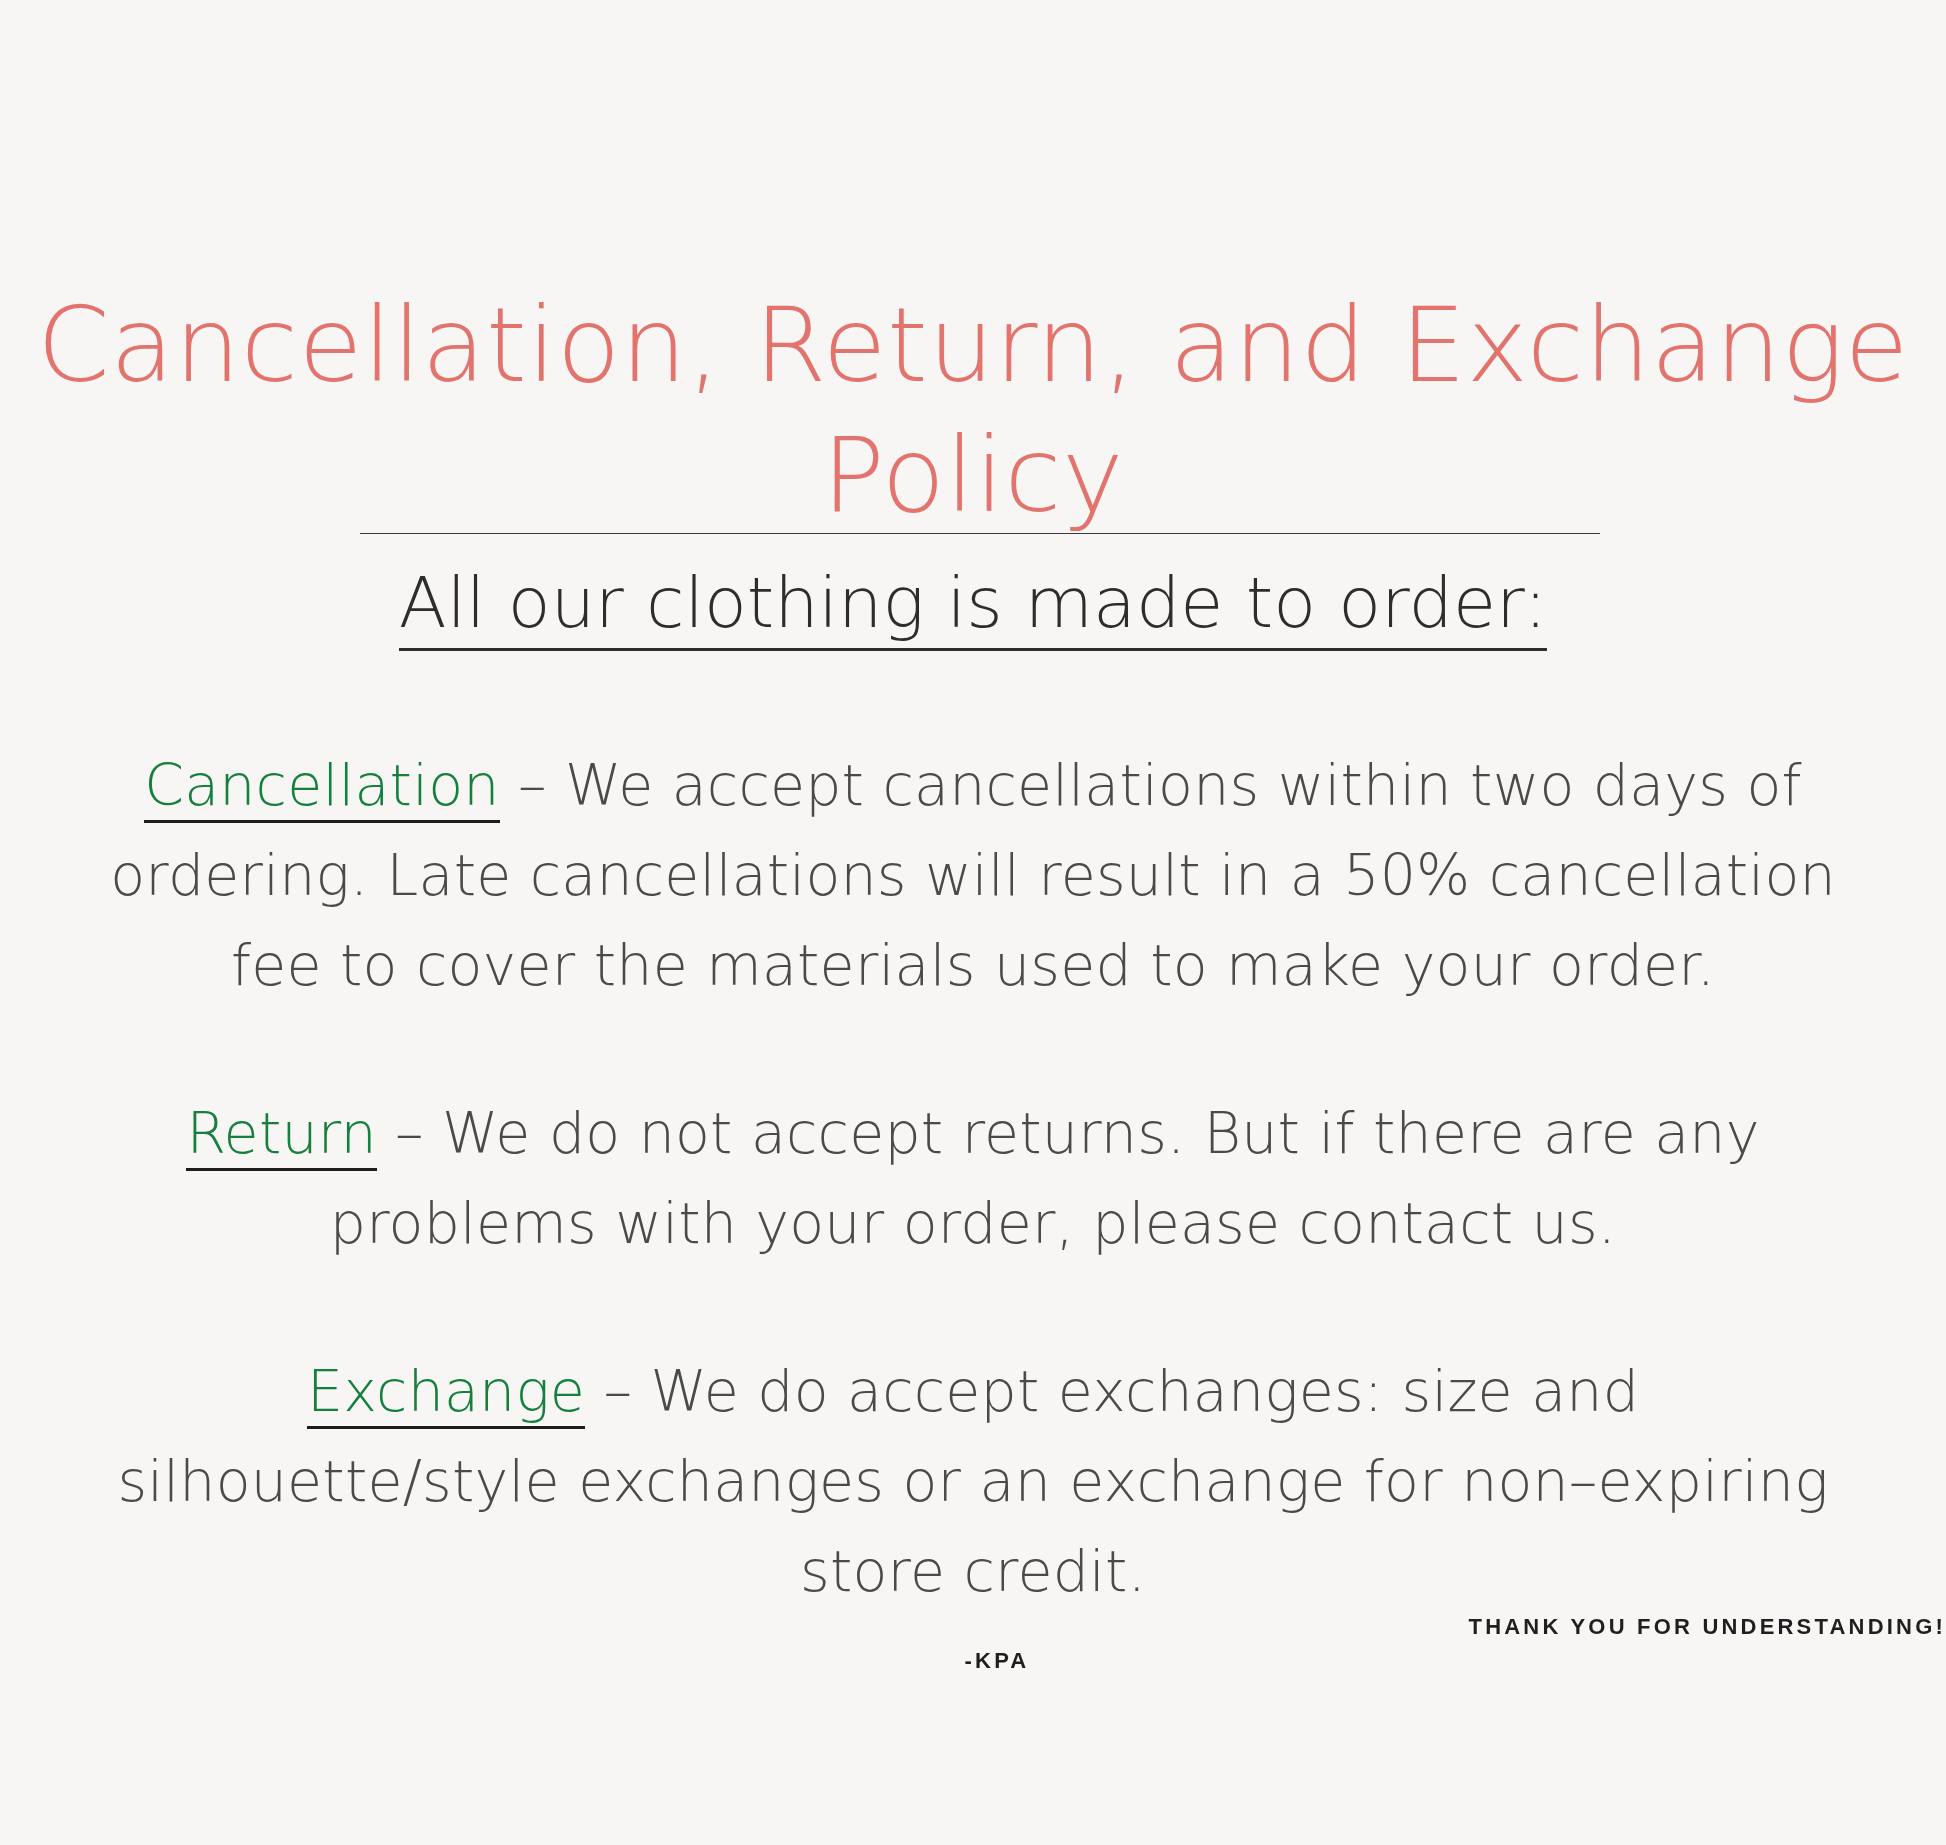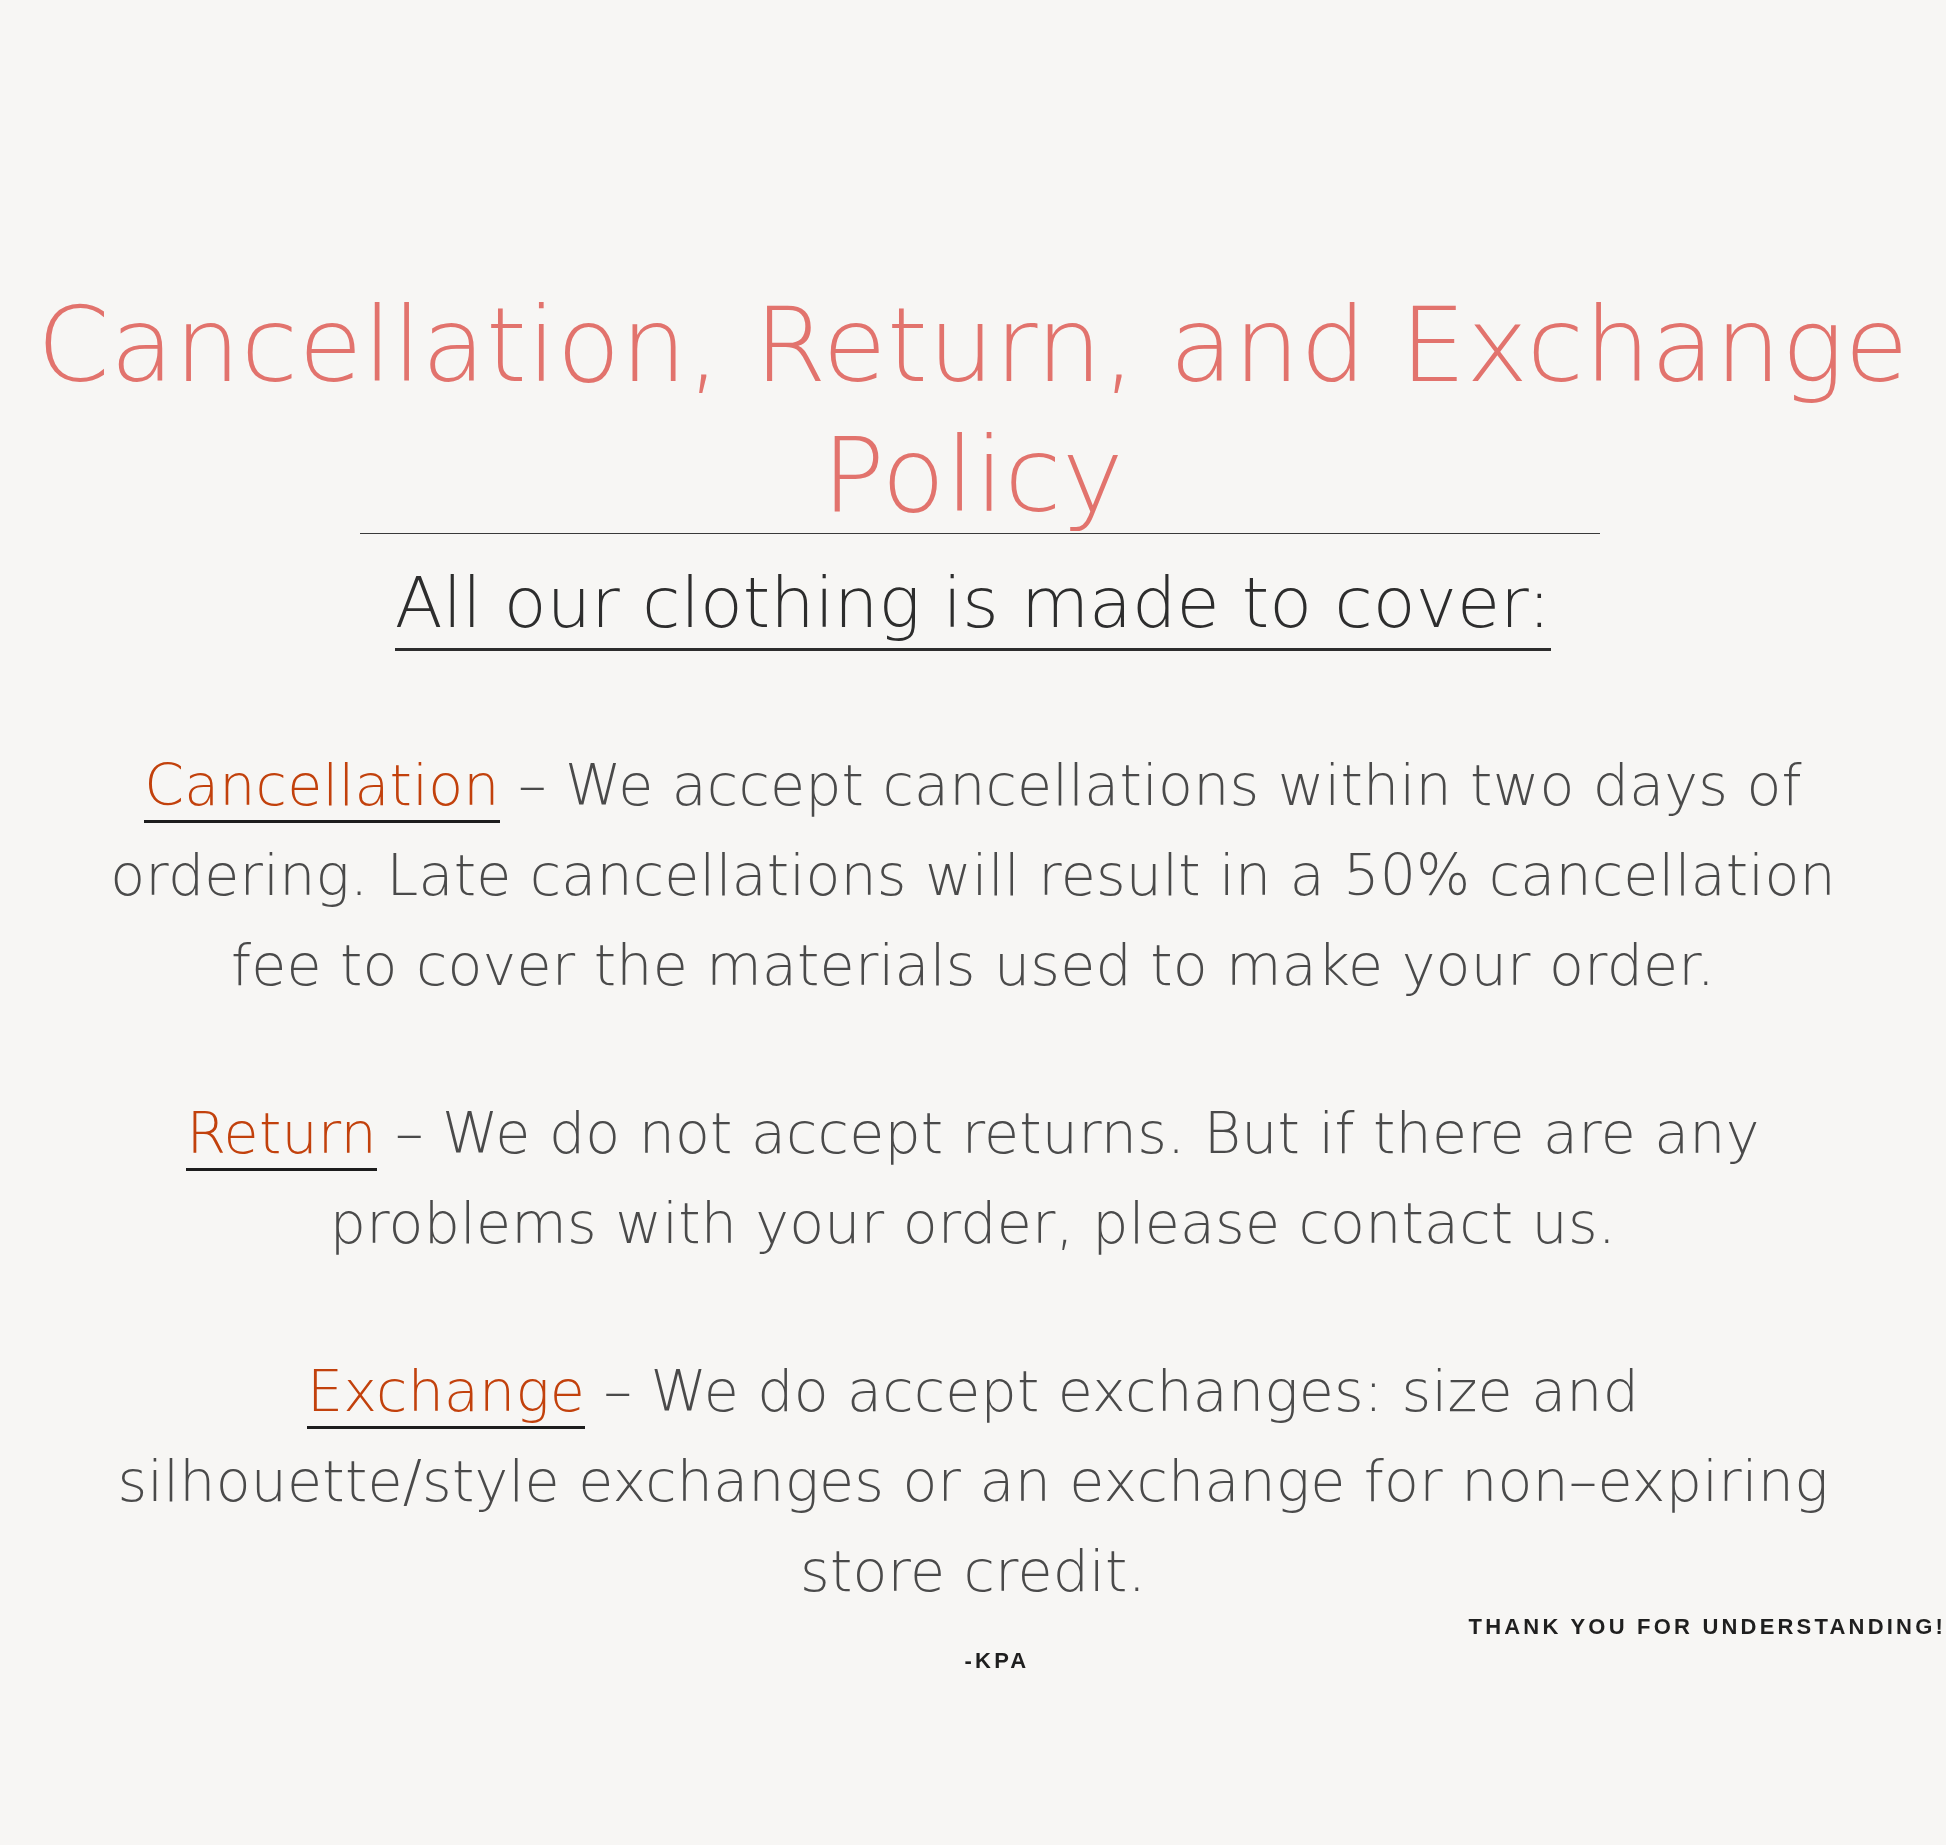--- a/index.html
+++ b/index.html
@@ -74,21 +74,21 @@
     color: #4a4a4a;
     font-family: "DejaVu Sans", sans-serif;
     font-weight: 300;
     font-size: 57px;
     line-height: 1.58;
     text-align: center;
     margin: 0 0 78px 0;
     letter-spacing: 0.2px;
   }
   .para .label {
-    color: #c2410c;
+    color: #15803d;
     border-bottom: 3px solid #1d1d1d;
     padding-bottom: 2px;
   }
 
   
   .footer {
     position: absolute;
     top: 1610px;
     left: 0;
     width: 1946px;
@@ -115,21 +115,21 @@
 </style>
 </head>
 <body>
 
 <div class="page">
 
   <h1 class="title">Cancellation, Return, and Exchange Policy</h1>
 
   <div class="divider"></div>
 
-  <div class="subtitle"><span class="u">All our clothing is made to cover:</span></div>
+  <div class="subtitle"><span class="u">All our clothing is made to order:</span></div>
 
   <div class="body-block">
 
     <p class="para"><span class="label">Cancellation</span><span> – </span><span>We accept cancellations within two days of ordering. Late cancellations will result in a 50% cancellation fee to cover the materials used to make your order.</span></p>
 
     <p class="para"><span class="label">Return</span><span> – </span><span>We do not accept returns. But if there are any problems with your order, please contact us.</span></p>
 
     <p class="para"><span class="label">Exchange</span><span> – </span><span>We do accept exchanges: size and silhouette/style exchanges or an exchange for non–expiring store credit.</span></p>
 
   </div>

